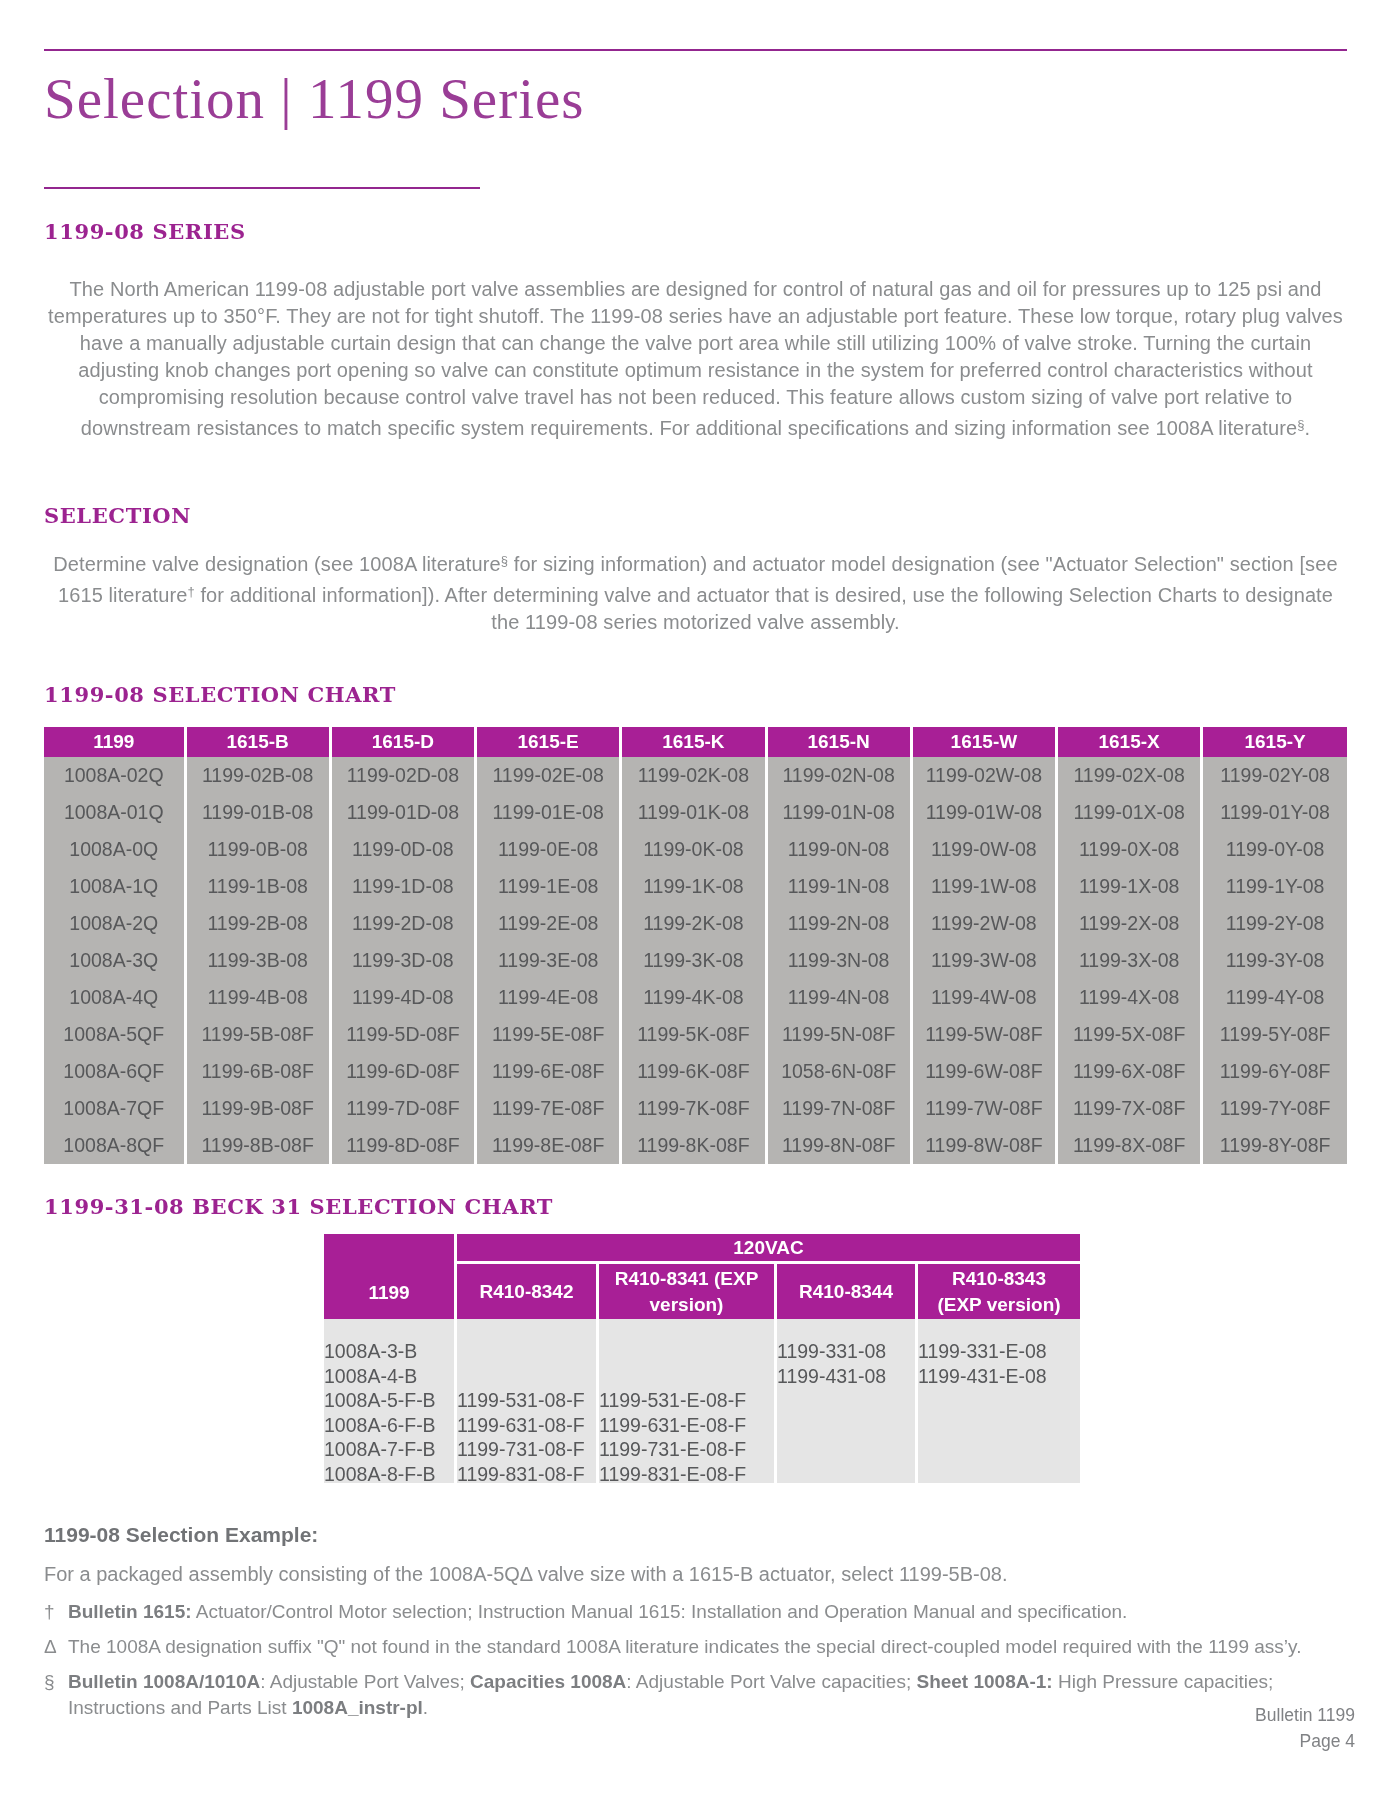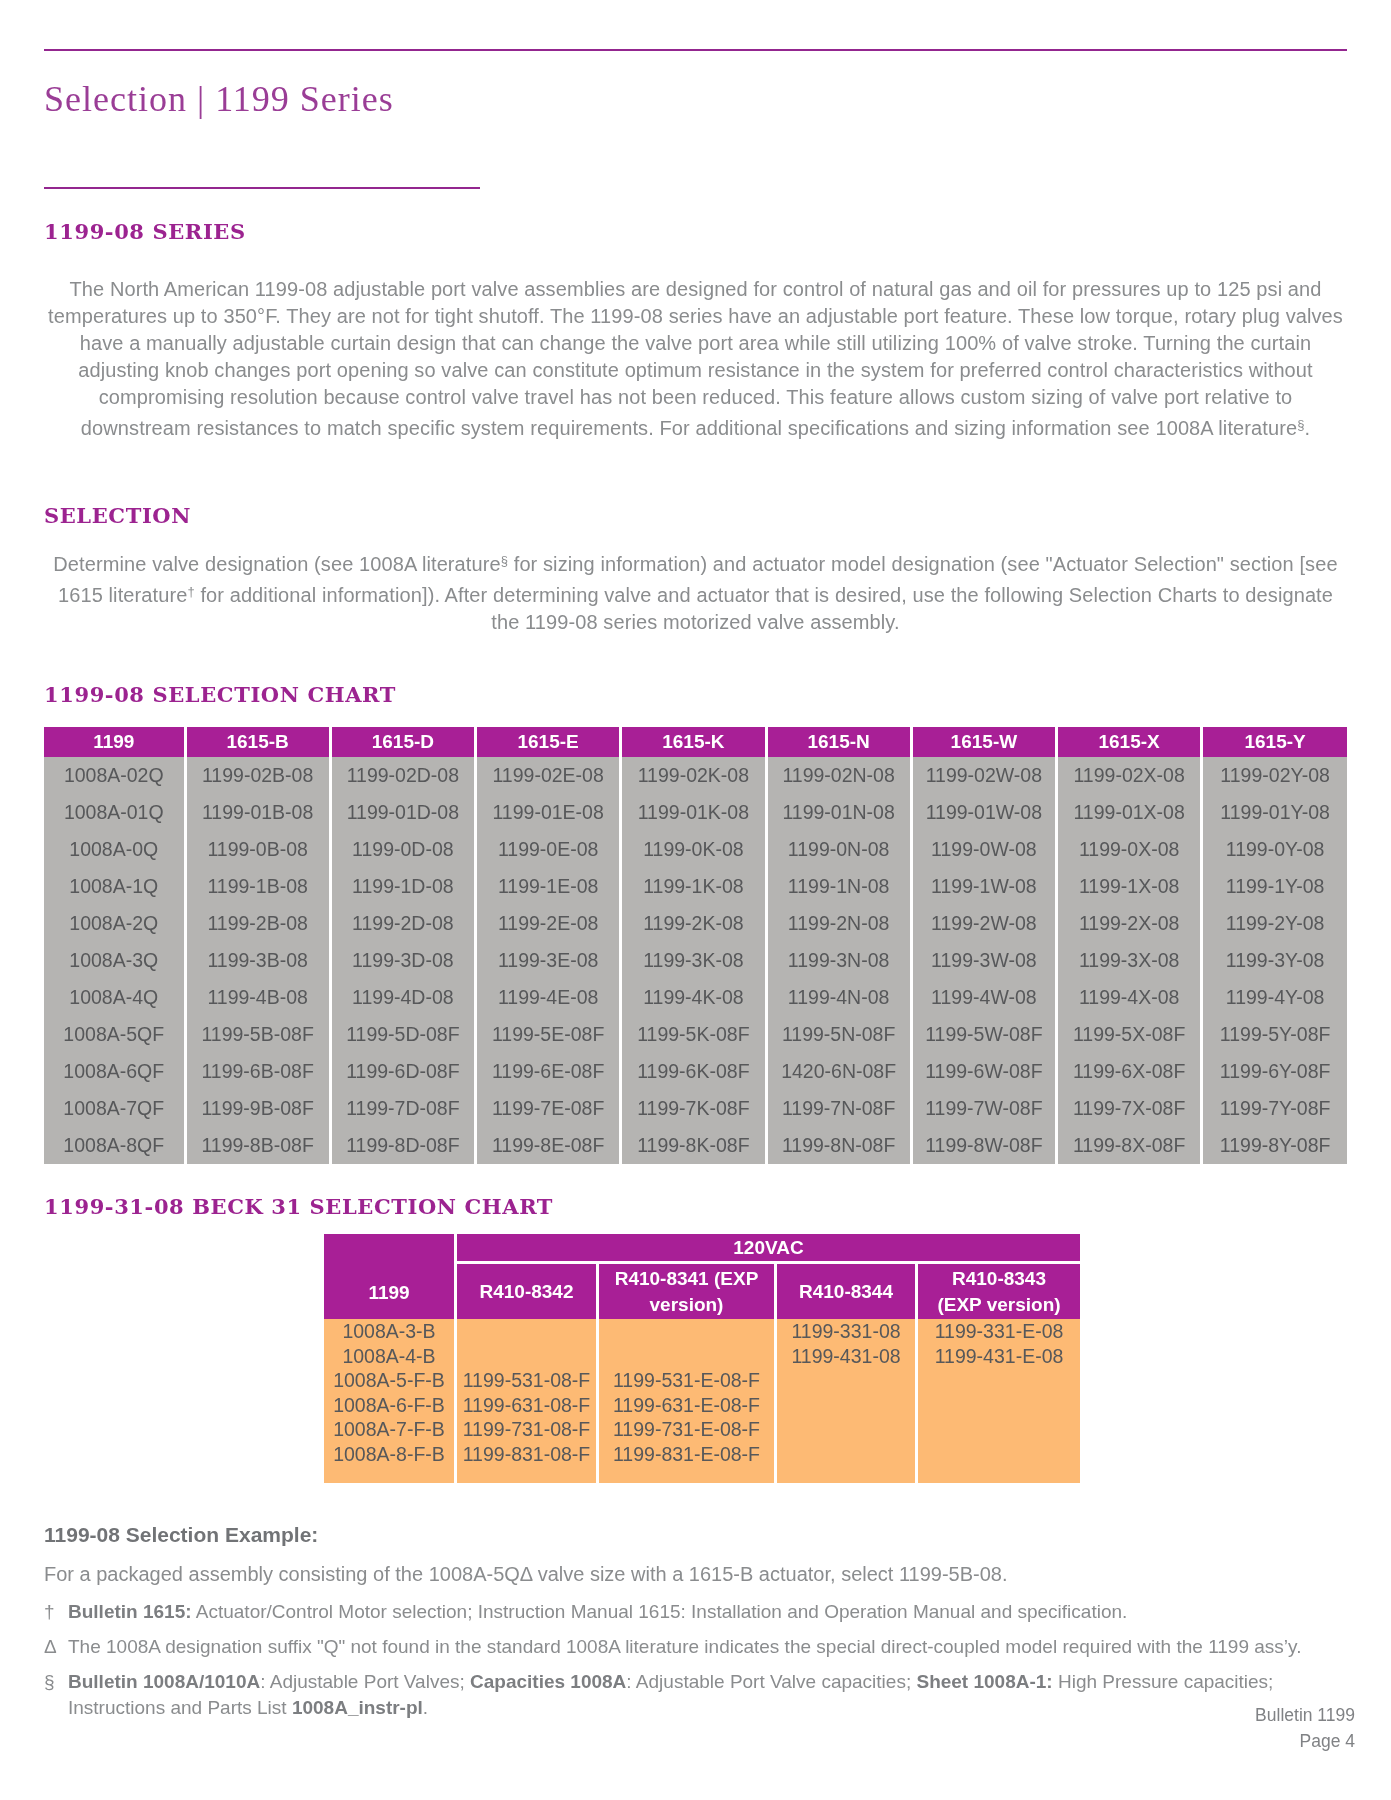--- a/index.html
+++ b/index.html
@@ -15,21 +15,21 @@
   .content { margin: 0 44px; width: 1303px; }
 
   .rule-top {
     margin-top: 49px;
     border-top: 2px solid #93268f;
   }
   .doc-title {
     margin-top: 22px;
     font-family: "Liberation Serif", serif;
     font-weight: 400;
-    font-size: 36px;
+    font-size: 57px;
     line-height: 52px;
     letter-spacing: 1px;
     color: #9a3d96;
   }
   .rule-short {
     margin-top: 62px;
     width: 436px;
     border-top: 2px solid #93268f;
   }
 
@@ -113,24 +113,24 @@
     background: #a81f96;
     color: #ffffff; font-weight: 700; font-size: 19px;
     line-height: 26px;
     display: flex; align-items: center; justify-content: center;
     text-align: center;
     border-left: 3px solid #ffffff;
     padding: 0 10px;
   }
   .c2-body {
     grid-row: 3;
-    background: #fdba74;
+    background: #e5e5e5;
     color: #57585a;
-    text-align: center;
-    padding-top: 0;
+    text-align: left;
+    padding-top: 20px;
     line-height: 24.5px;
     white-space: pre-line;
   }
   .c2-body + .c2-body, .c2-body.divide { border-left: 3px solid #ffffff; }
 
   
   .example-heading {
     margin-top: 39px;
     color: #717376;
     font-weight: 700;
@@ -289,21 +289,21 @@
             <td>1199-5W-08F</td>
             <td>1199-5X-08F</td>
             <td>1199-5Y-08F</td>
           </tr>
           <tr>
             <td>1008A-6QF</td>
             <td>1199-6B-08F</td>
             <td>1199-6D-08F</td>
             <td>1199-6E-08F</td>
             <td>1199-6K-08F</td>
-            <td>1420-6N-08F</td>
+            <td>1058-6N-08F</td>
             <td>1199-6W-08F</td>
             <td>1199-6X-08F</td>
             <td>1199-6Y-08F</td>
           </tr>
           <tr>
             <td>1008A-7QF</td>
             <td>1199-9B-08F</td>
             <td>1199-7D-08F</td>
             <td>1199-7E-08F</td>
             <td>1199-7K-08F</td>

